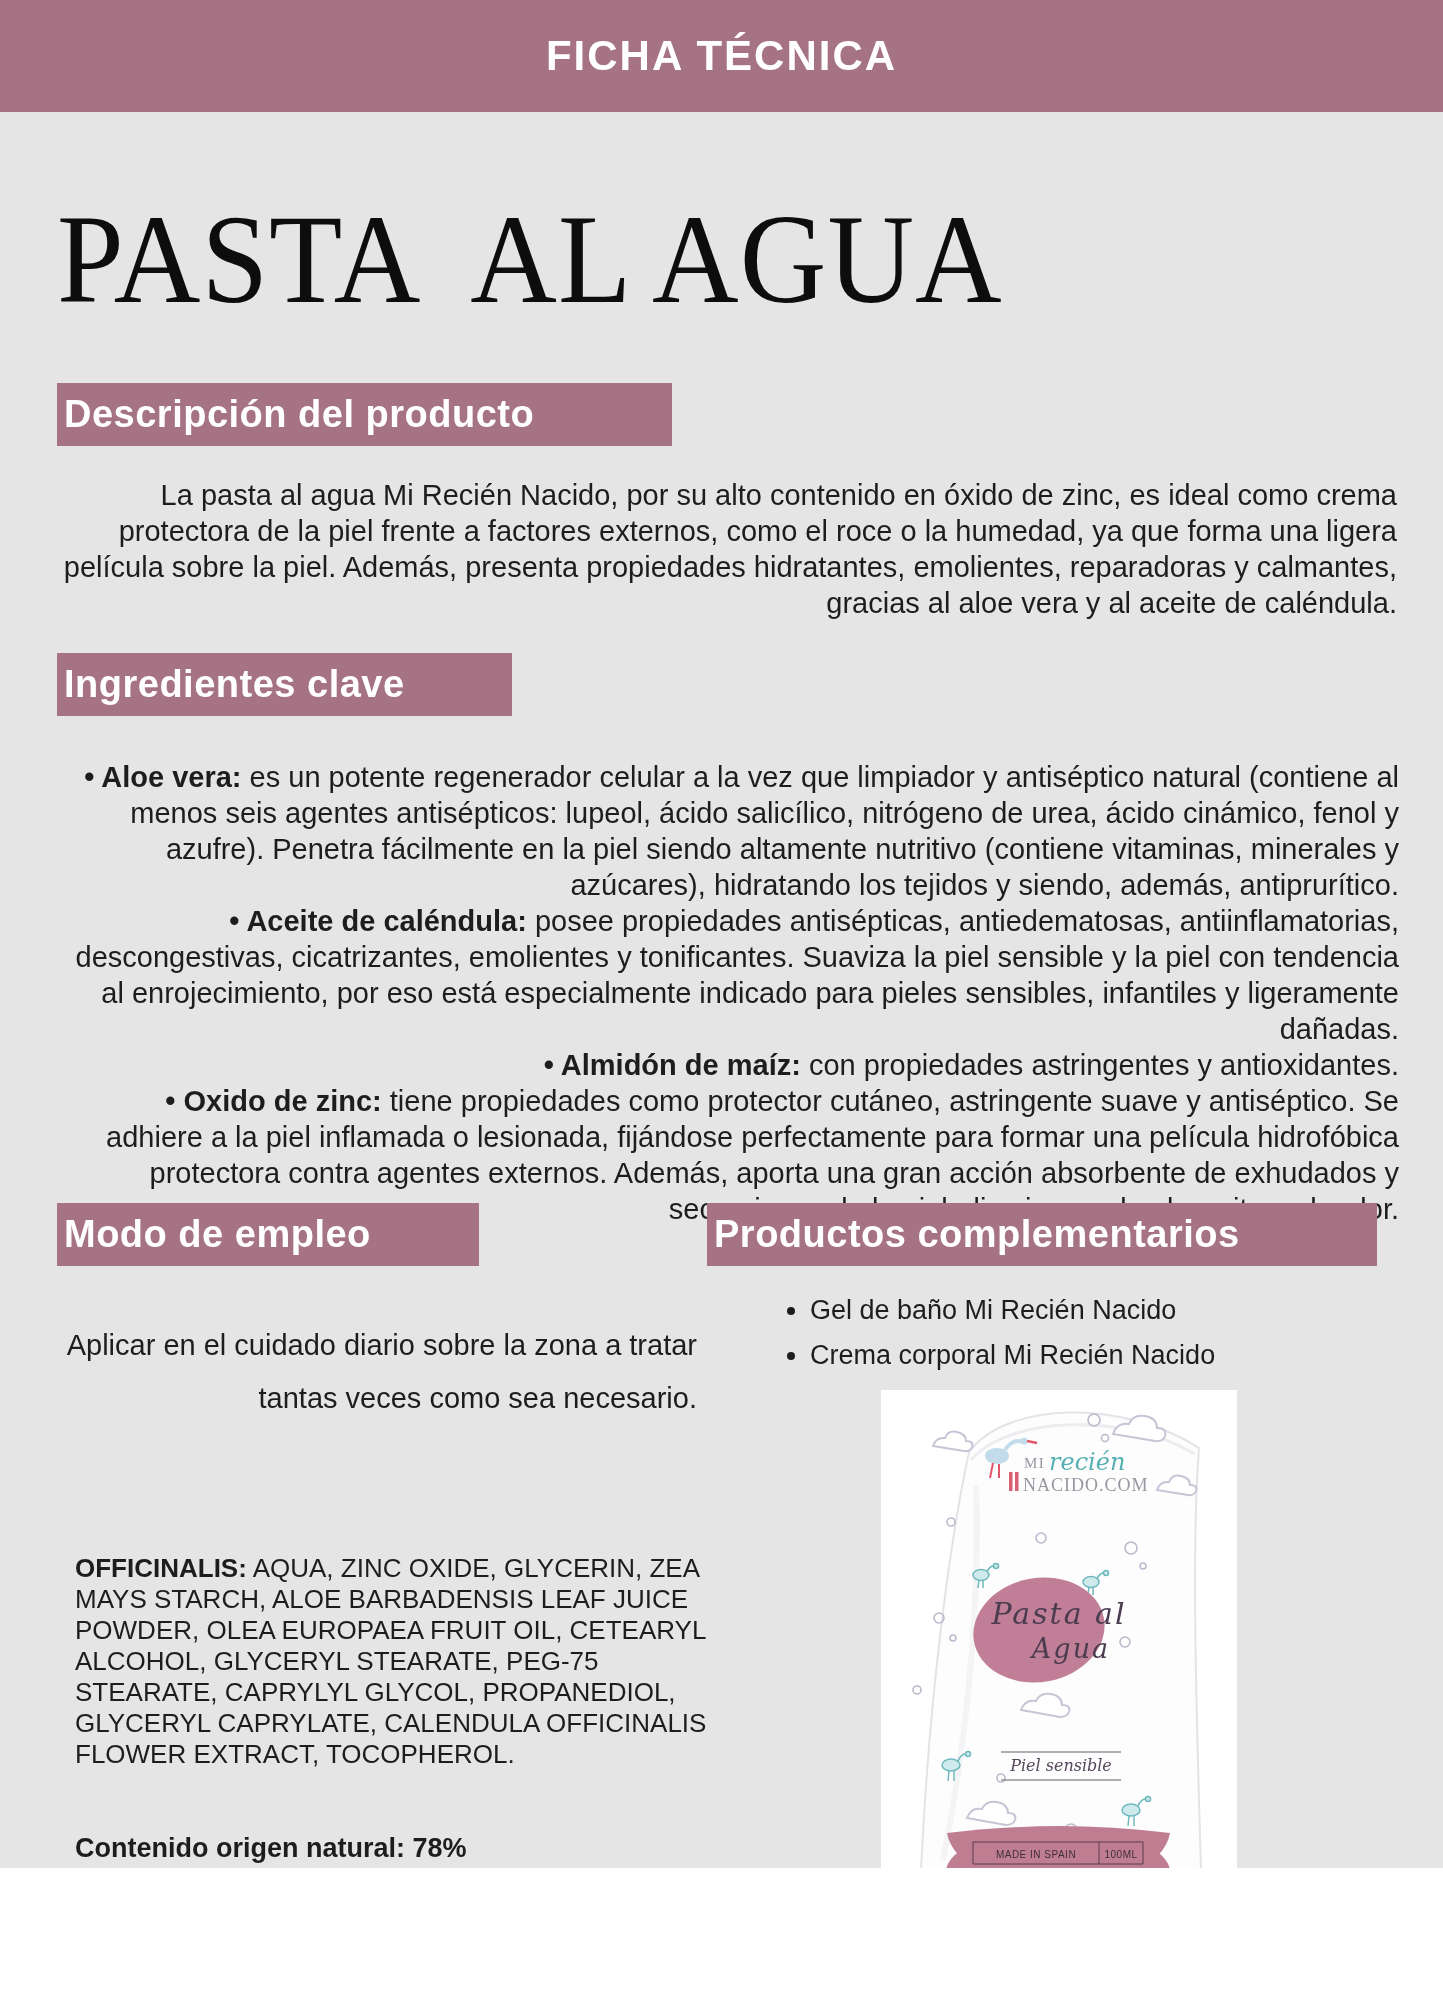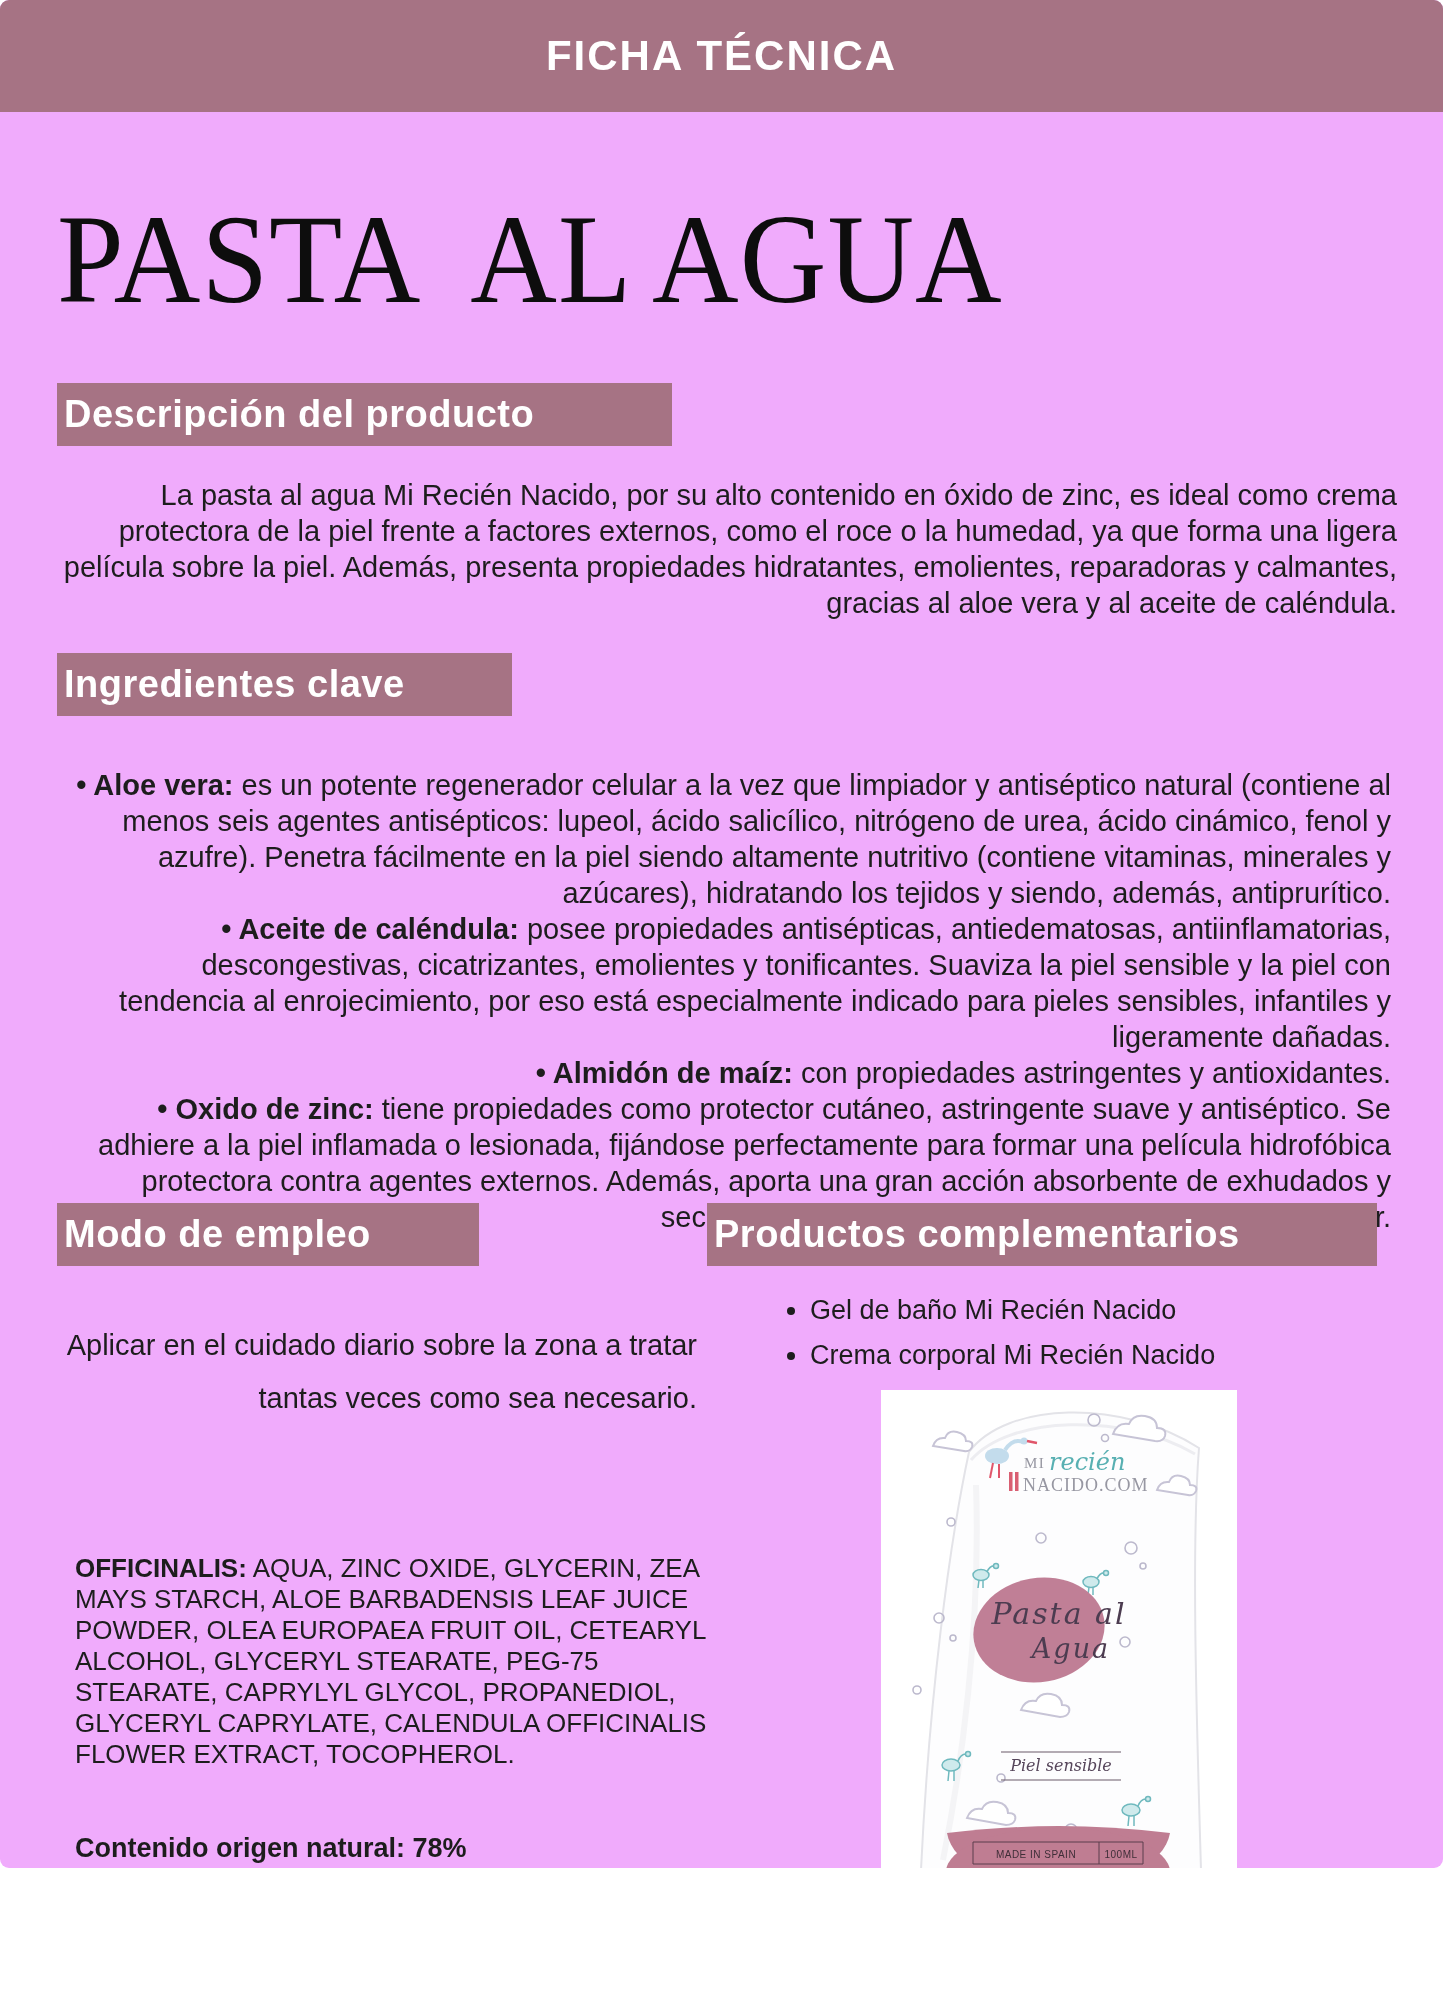--- a/index.html
+++ b/index.html
@@ -1,23 +1,22 @@
 <!DOCTYPE html>
 <html><head>
 <meta charset="utf-8">
 <style>
   html,body{margin:0;padding:0;}
   #page{
     position:relative;
     width:1443px;height:1868px;
-    background:#f0abfc;
+    background:#e5e5e5;
     overflow:hidden;
     font-family:"Liberation Sans", sans-serif;
     color:#1d1d1d;
-    border-radius:9px;
   }
   
   .top-band{
     position:absolute;left:0;top:0;width:1443px;height:112px;
     background:#a67384;
     display:flex;align-items:center;justify-content:center;
   }
   .top-band .band-title{
     color:#ffffff;font-size:42px;font-weight:bold;letter-spacing:2px;
   }
@@ -46,21 +45,21 @@
   }
   #head-desc {left:57px; top:383px; width:615px;}
   #head-ingr {left:57px; top:653px; width:455px;}
   #head-modo {left:57px; top:1203px;width:422px;}
   #head-comp {left:707px;top:1203px;width:670px;}
   #head-inci {left:57px; top:1432px;width:710px;}
   
   .body-text{font-size:29px;line-height:36px;color:#1d1d1d;text-align:right;}
   #desc-body{position:absolute;left:57px;top:477px;width:1340px;}
   #ingr-body{position:absolute;left:57px;top:751px;width:1350px;}
-  #ingr-body ul{margin:16px;padding:0;list-style:none;}
+  #ingr-body ul{margin:8px;padding:0;list-style:none;}
   #ingr-body li::before{content:"• ";font-weight:bold;}
   #ingr-body .term{font-weight:bold;}
   #modo-body{position:absolute;left:57px;top:1307px;width:640px;line-height:53px;margin-top:12px;}
   #comp-list{position:absolute;left:778px;top:1288px;margin:0;padding-left:32px;}
   #comp-list li{font-size:27px;line-height:45px;}
   
   #inci-body{position:absolute;left:75px;top:1553px;width:655px;font-size:26px;line-height:31px;}
   #inci-body .inci-label{font-weight:bold;}
   #natural-line{position:absolute;left:75px;top:1833px;font-size:27px;font-weight:bold;}
   

